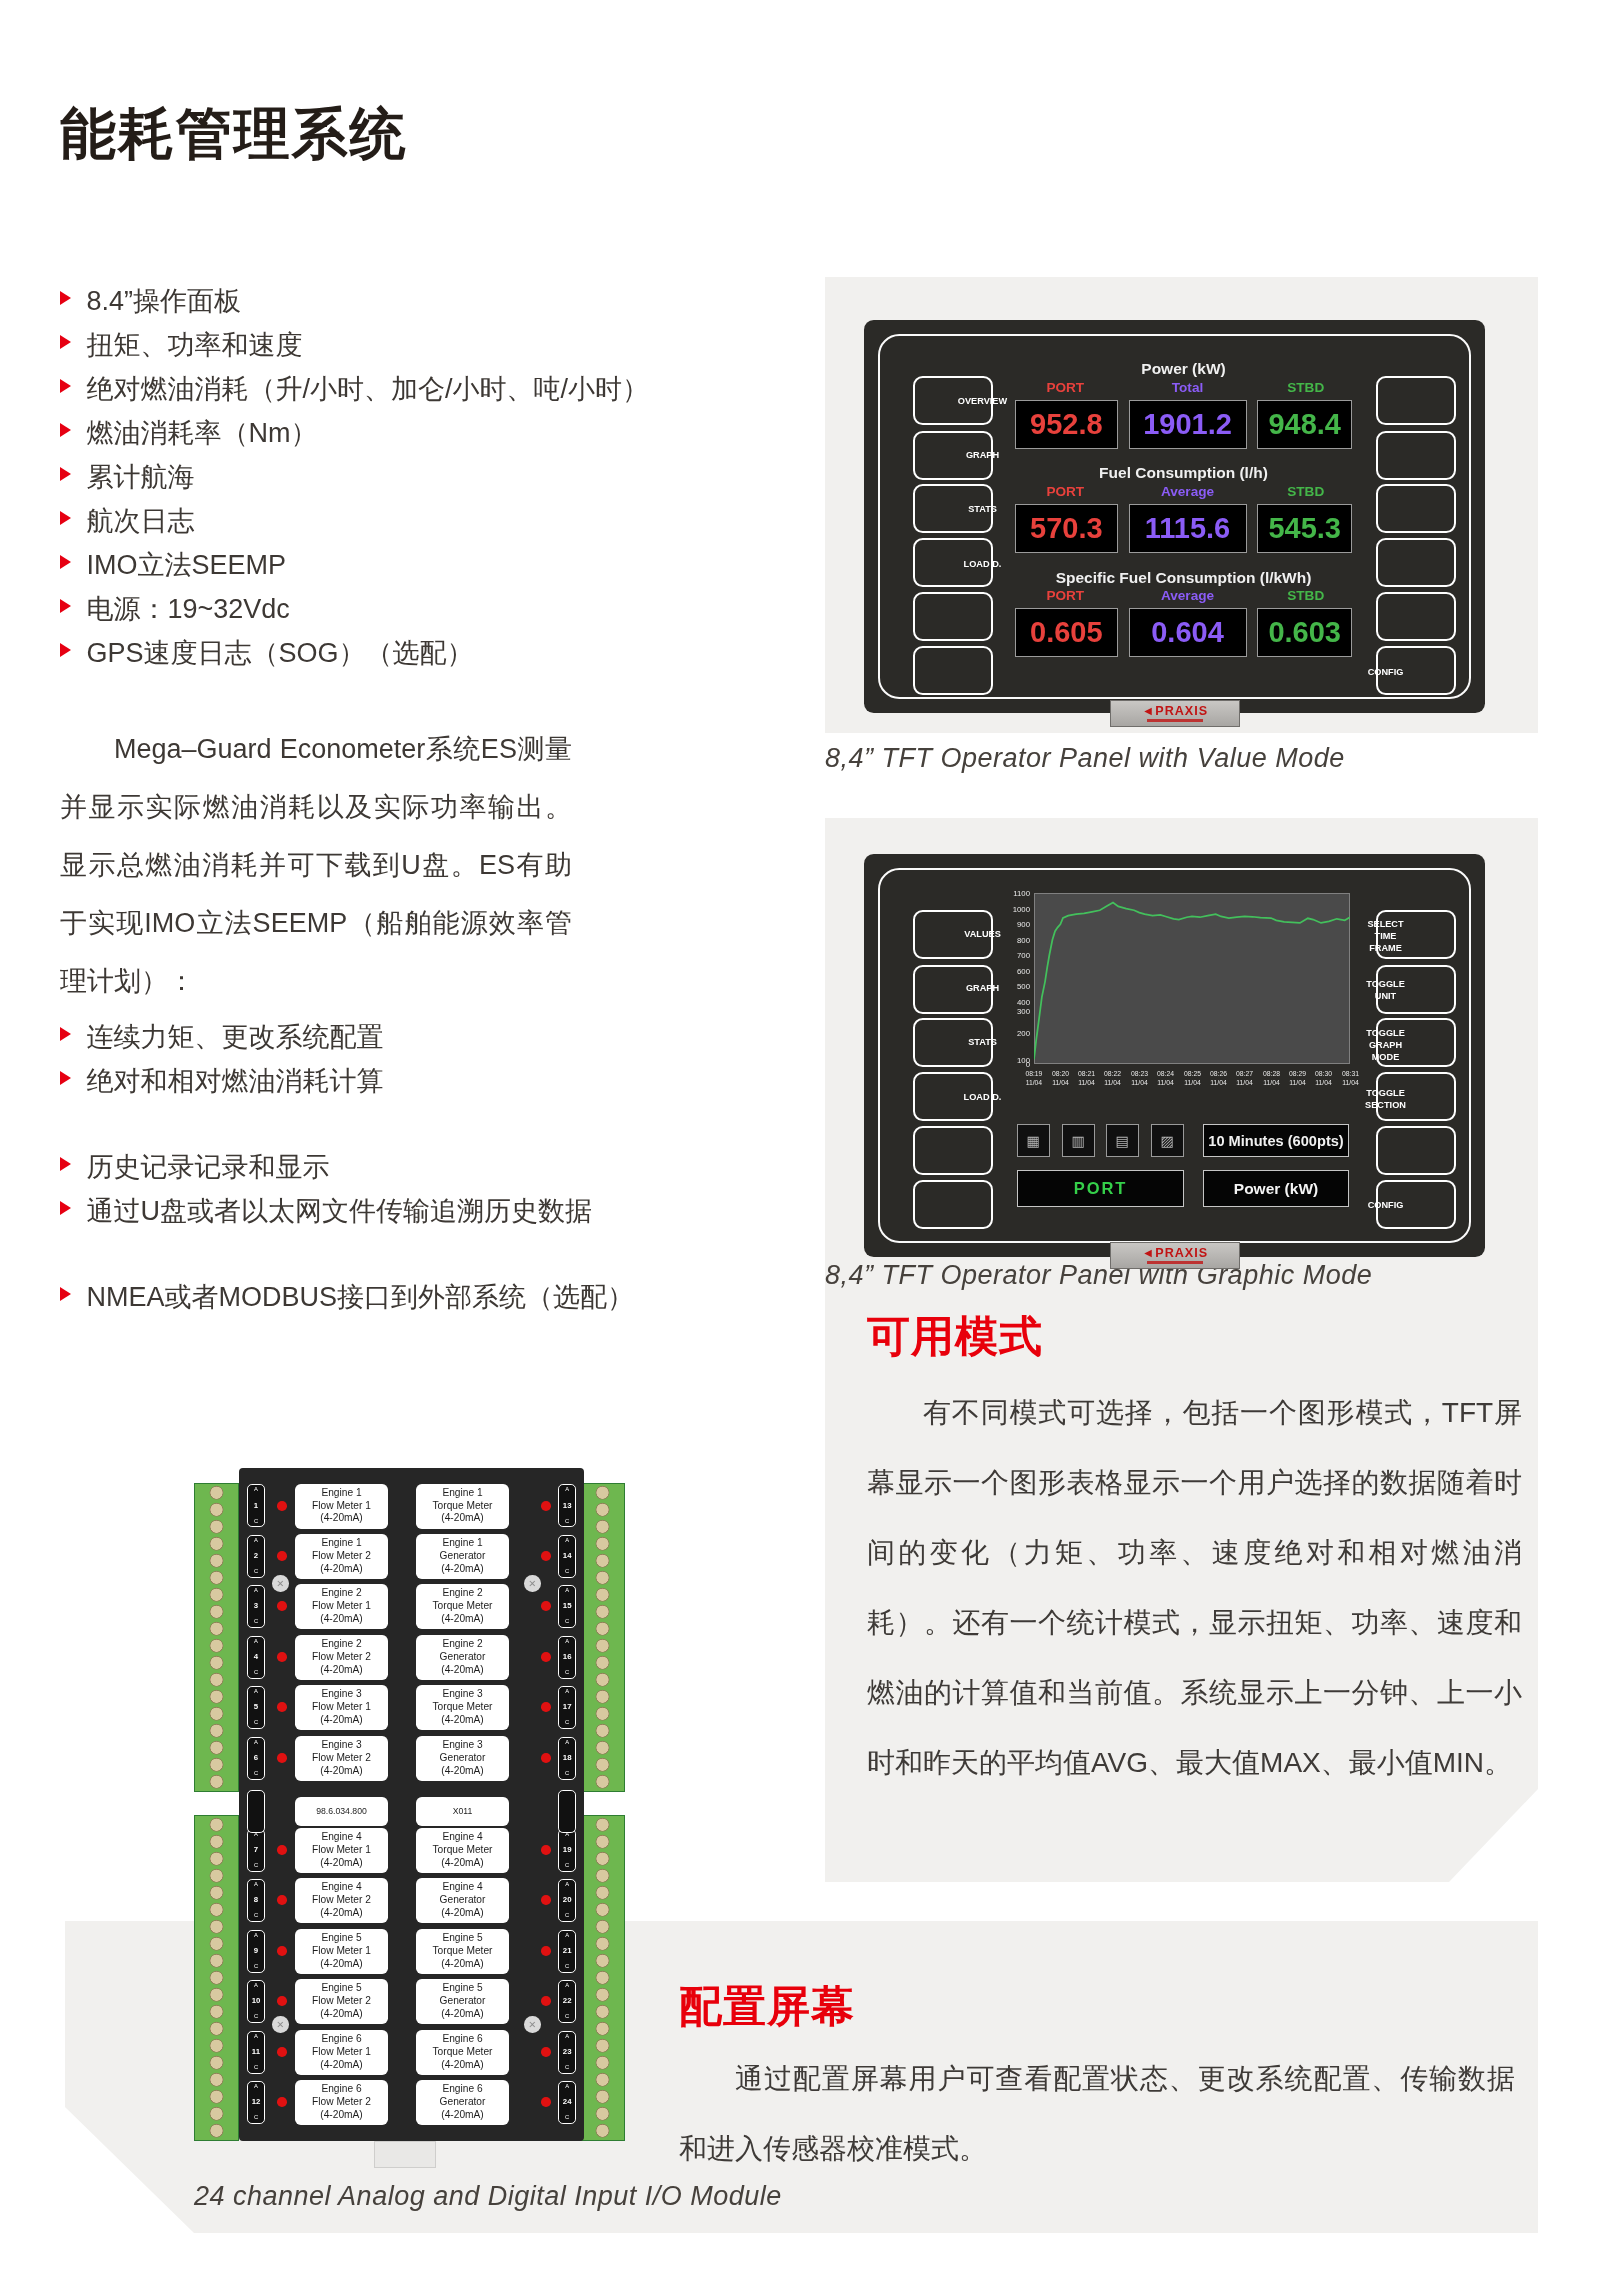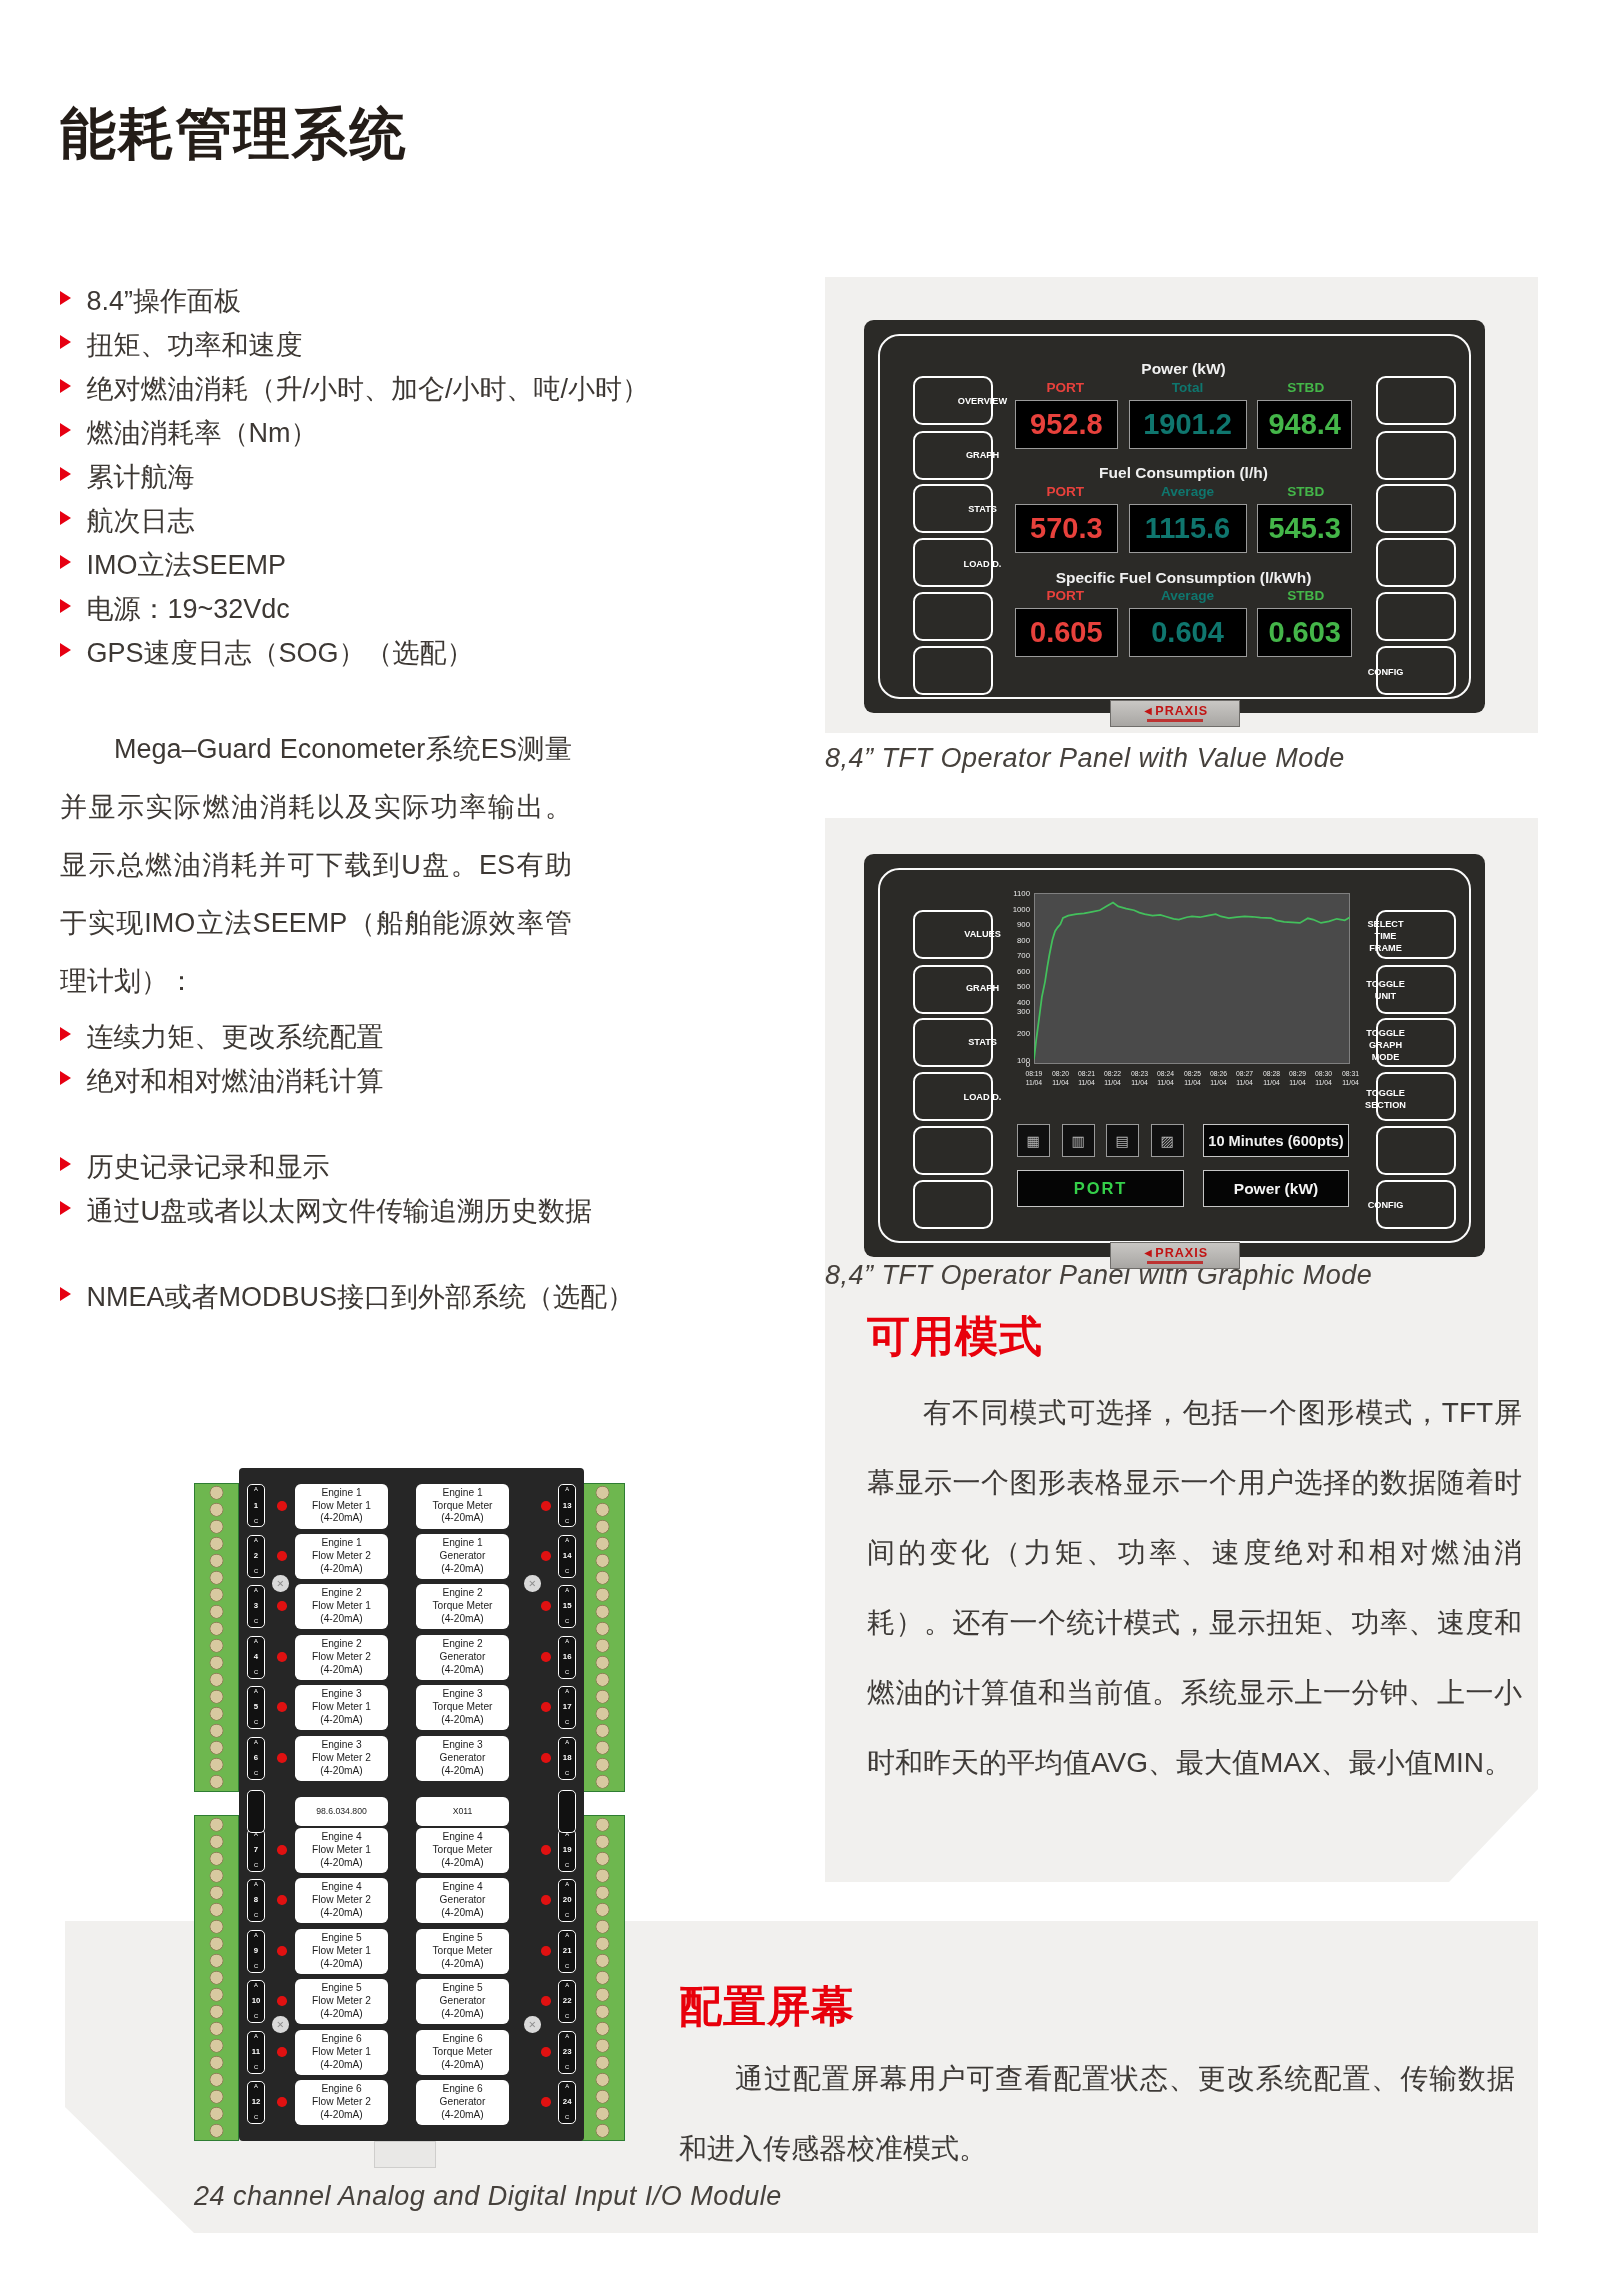--- a/index.html
+++ b/index.html
@@ -29,21 +29,21 @@
   .screen{position:absolute;background:#060606;z-index:1;}
   .screen .inner{position:absolute;left:53px;top:0;width:349px;height:100%;border-left:1.9px solid #e6e6e6;border-right:1.9px solid #e6e6e6;box-sizing:border-box;}
   .key{position:absolute;width:80px;height:49px;border:2.9px solid #ffffff;border-radius:9.7px;box-sizing:border-box;z-index:3;}
   .striplab{position:absolute;width:53px;text-align:center;color:#fff;font-size:9.2px;font-weight:bold;line-height:1.3;z-index:2;}
   .vtitle{text-align:center;font-size:15.5px;font-weight:bold;color:#f0f0f0;}
   .vheads{display:flex;justify-content:space-between;padding:0 5.8px;margin-top:1.9px;}
   .vheads span{font-size:13.6px;font-weight:bold;text-align:center;}
   .vboxes{display:flex;justify-content:space-between;padding:0 5.8px;margin-top:5px;}
   .vbox{border:1.9px solid #9b9b9b;background:#000;height:47px;display:flex;align-items:center;justify-content:center;
         font-size:29px;font-weight:bold;}
-  .c-port{color:#e8413c;} .c-mid{color:#0f766e;} .c-stbd{color:#44b649;}
+  .c-port{color:#e8413c;} .c-mid{color:#8b5cf6;} .c-stbd{color:#44b649;}
   .badge{position:absolute;width:128px;height:25px;left:246px;background:linear-gradient(#c9c7c4,#a8a6a3);
          border:1px solid #6f6d6a;z-index:4;display:flex;flex-direction:column;align-items:center;justify-content:center;}
   .badge .bt{font-size:12.6px;font-weight:bold;color:#c11414;letter-spacing:1px;line-height:1;}
   .badge .bl{width:56px;height:2.9px;background:#c11414;margin-top:1.9px;opacity:.8;}
   
   #chartwrap{position:absolute;left:999px;top:891px;width:359px;height:206px;z-index:4;}
   #plot{position:absolute;left:35px;top:1.9px;width:316px;height:171px;background:#4a4a4a;border:1px solid #808080;box-sizing:border-box;}
   #chartsvg{position:absolute;left:35px;top:1.9px;}
   .ylab{position:absolute;right:328px;width:29px;text-align:right;font-size:7.8px;color:#e8e8e8;}
   .xtick{position:absolute;width:29px;text-align:center;font-size:6.8px;line-height:1.3;color:#e8e8e8;top:179px;}

